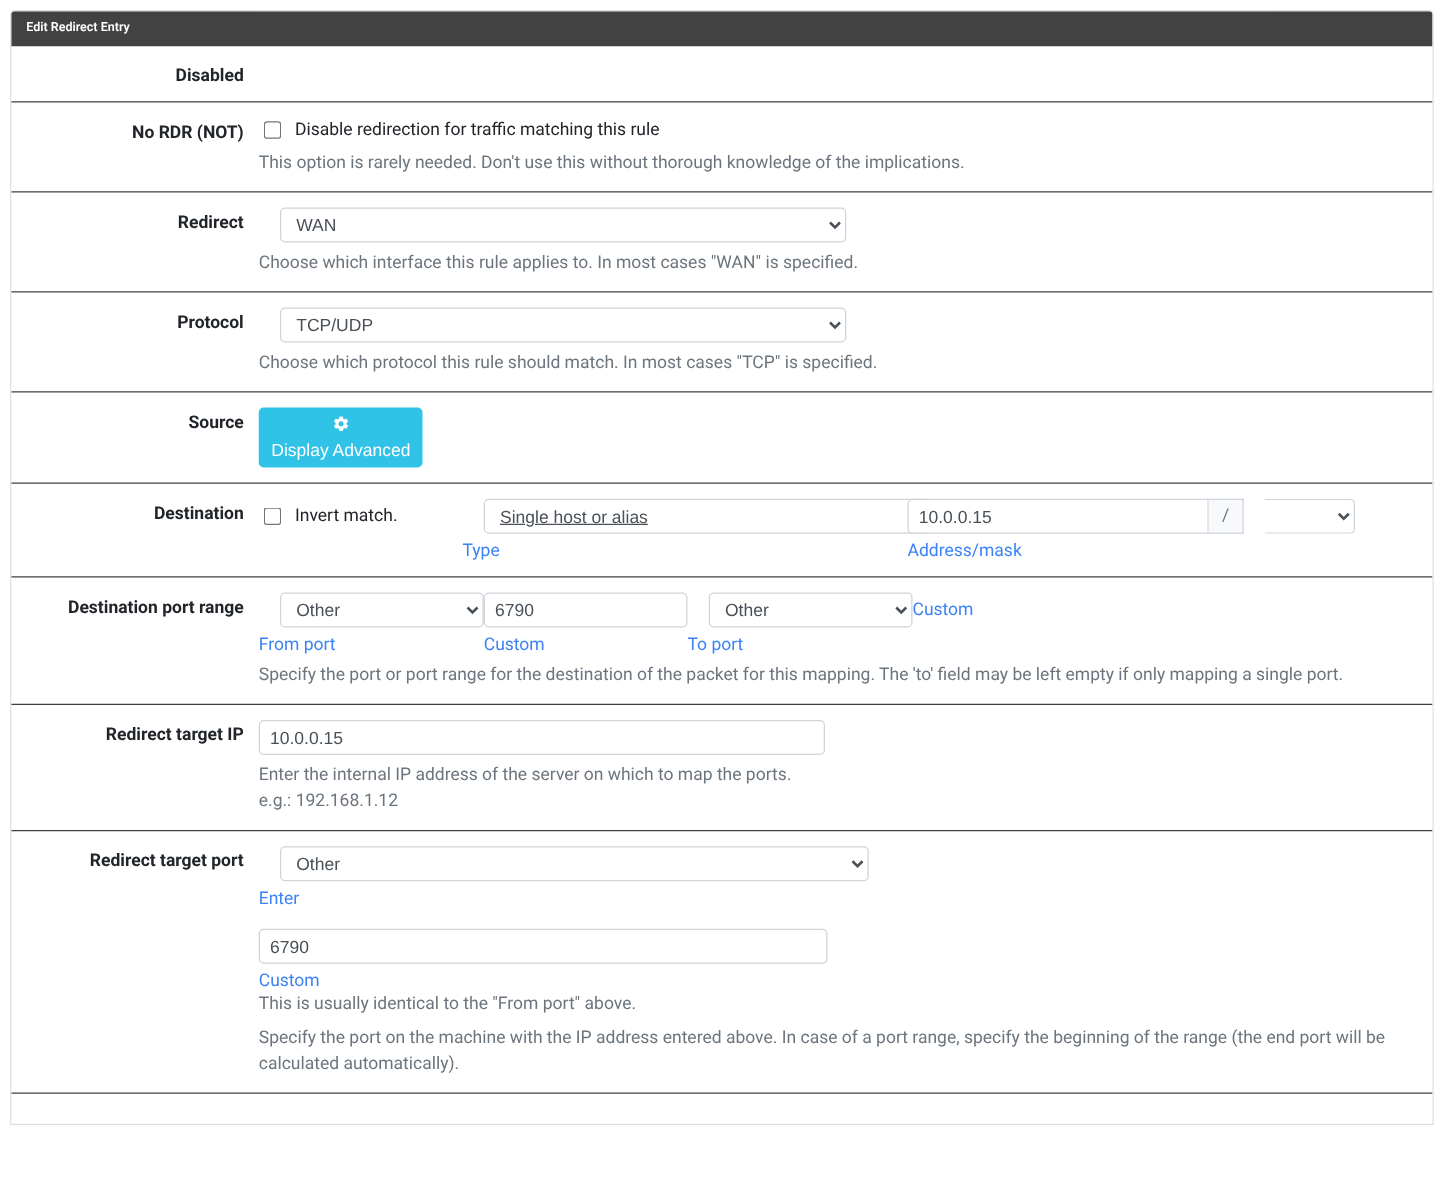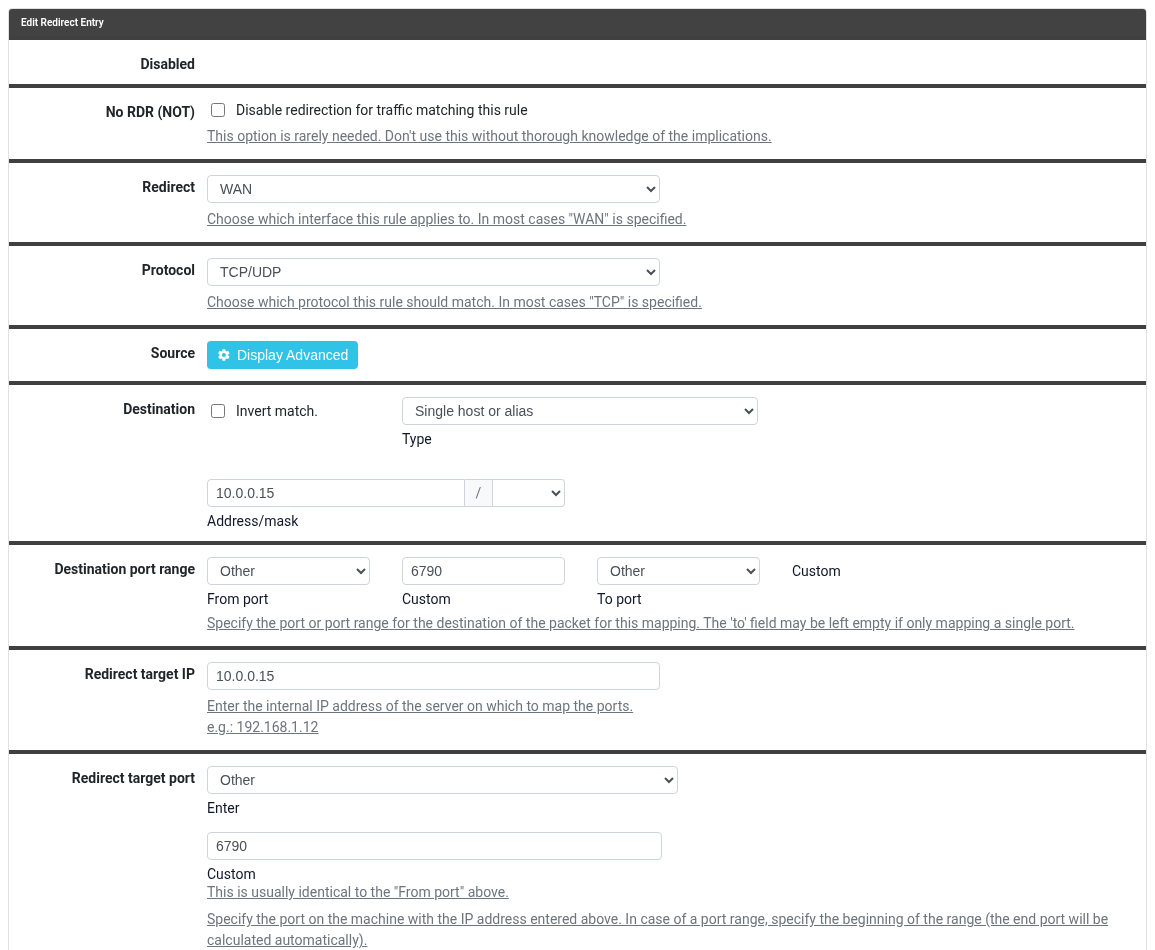--- a/index.html
+++ b/index.html
@@ -19,70 +19,70 @@
     background: #424242;
     color: #fff;
     font-weight: 600;
     font-size: 10px;
     padding: 8px 12px;
   }
   .form-row {
     display: flex;
     align-items: flex-start;
     padding: 12px 8px;
-    border-top: 4px solid #404040;
+    border-top: 1px solid #404040;
   }
   .form-row:first-of-type { border-top: none; }
   .row-label {
     flex: 0 0 190px;
     text-align: right;
     font-weight: 700;
     padding-right: 12px;
     padding-top: 4px;
     color: #212529;
   }
   .row-body { flex: 1 1 auto; padding-right: 6px; }
   .chk-line { display: flex; align-items: center; gap: 8px; }
   .chk-line input[type="checkbox"]{ width:14px; height:14px; }
   .help {
     color: #6c757d;
     font-size: 14px;
     margin-top: 6px;
     line-height: 1.5;
-    text-decoration: underline;
   }
   .sublabel {
-    color: #0f172a;
+    color: #3b82f6;
     font-size: 14px;
     margin-top: 6px;
   }
   select, input[type="text"] {
     height: 28px;
     border: 1px solid #ced4da;
     border-radius: 4px;
     padding: 2px 8px;
     font-size: 14px;
     color: #495057;
     background: #fff;
   }
-  select { padding-right: 14px; }
+  select { padding-right: 14px; margin-left: 17px; }
   .w-full { width: 453px; max-width:100%; }
   .w-170 { width: 163px; }
-  .w-356 { width: 356px; }
+  .w-356 { width: 356px; text-decoration: underline; }
   .w-addr { width: 258px; }
   .btn-adv {
     display: inline-flex; align-items: center; gap:6px;
     background: #31c3e7; color: #fff; border: none;
     border-radius: 4px; padding: 6px 10px; font-size: 14px;
     cursor: pointer;
+    flex-direction: column;
   }
   .gear-icon {
     width: 14px; height: 14px;
   }
-  .cols { display:flex; gap: 32px; flex-wrap: wrap; }
+  .cols { display:flex; flex-wrap: wrap; }
   .col { display:flex; flex-direction: column; }
   .addr-group { display:flex; }
   .addr-group input { border-radius: 4px 0 0 4px; flex:1; }
   .addr-slash {
     display:flex; align-items:center; justify-content:center;
     width: 28px; border: 1px solid #ced4da; border-left:none;
     background: #f8f9fa; color:#6c757d;
   }
   .addr-mask {
     width: 72px; border-radius: 0 4px 4px 0; border-left:none;

